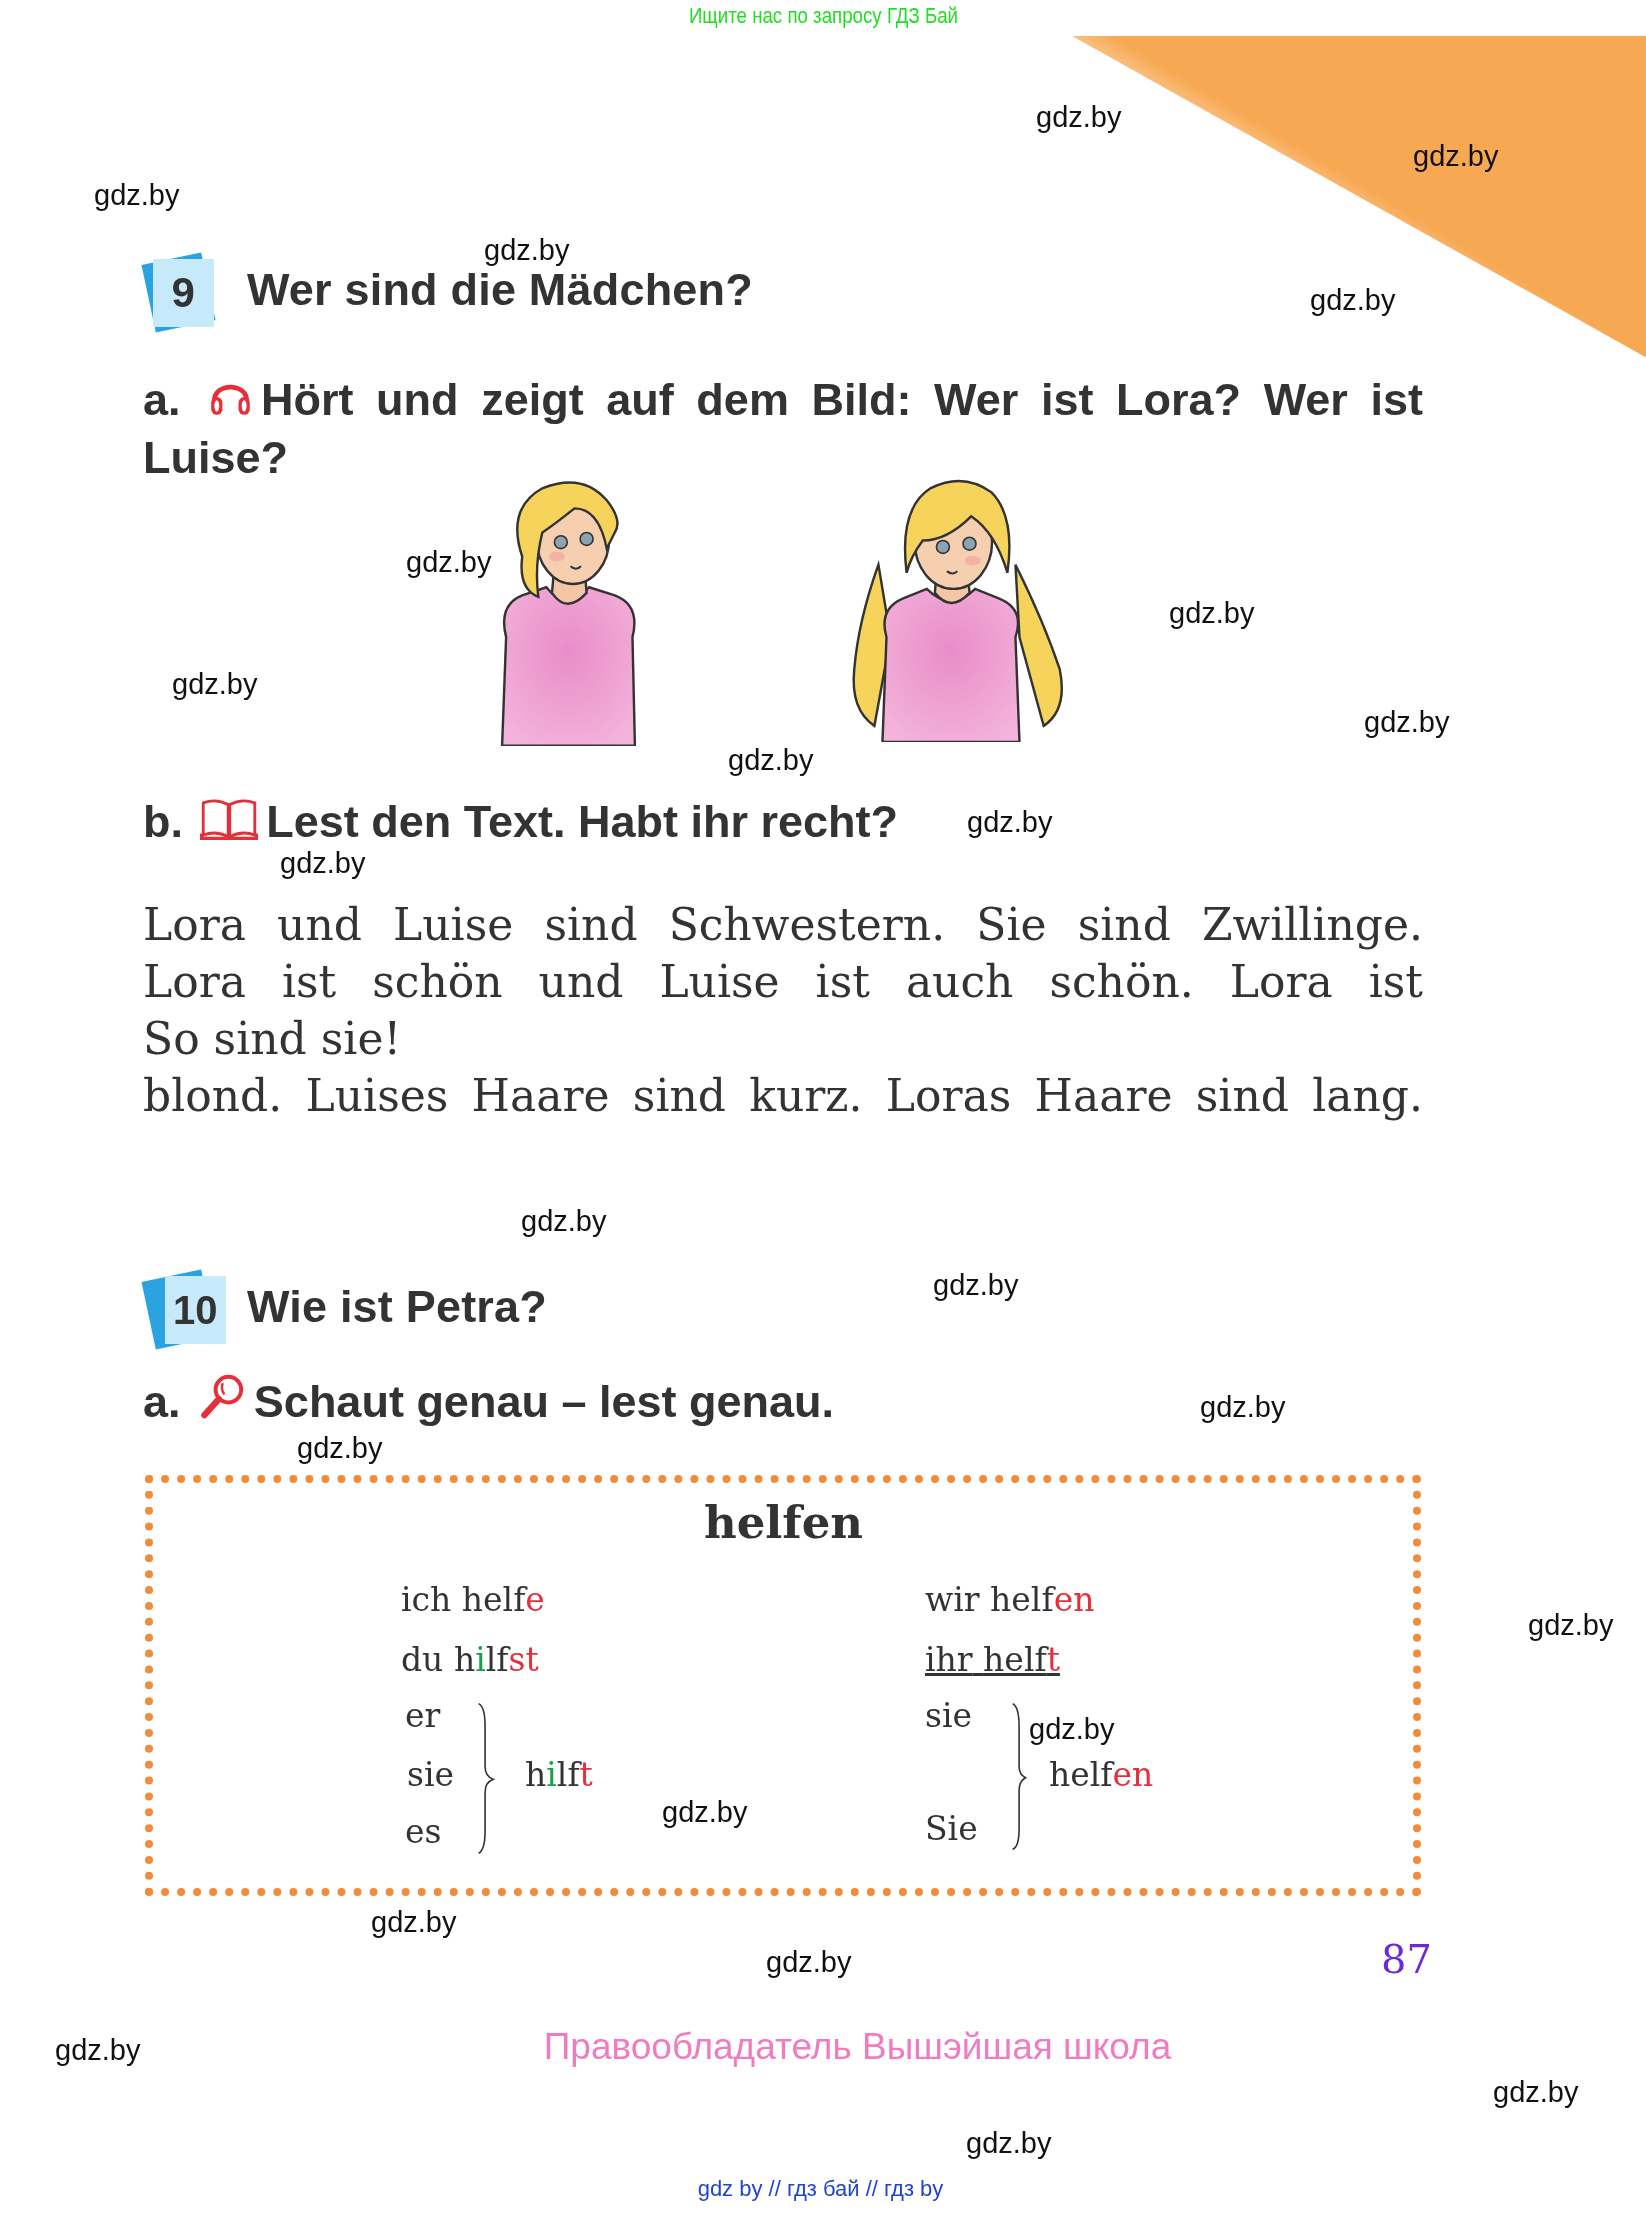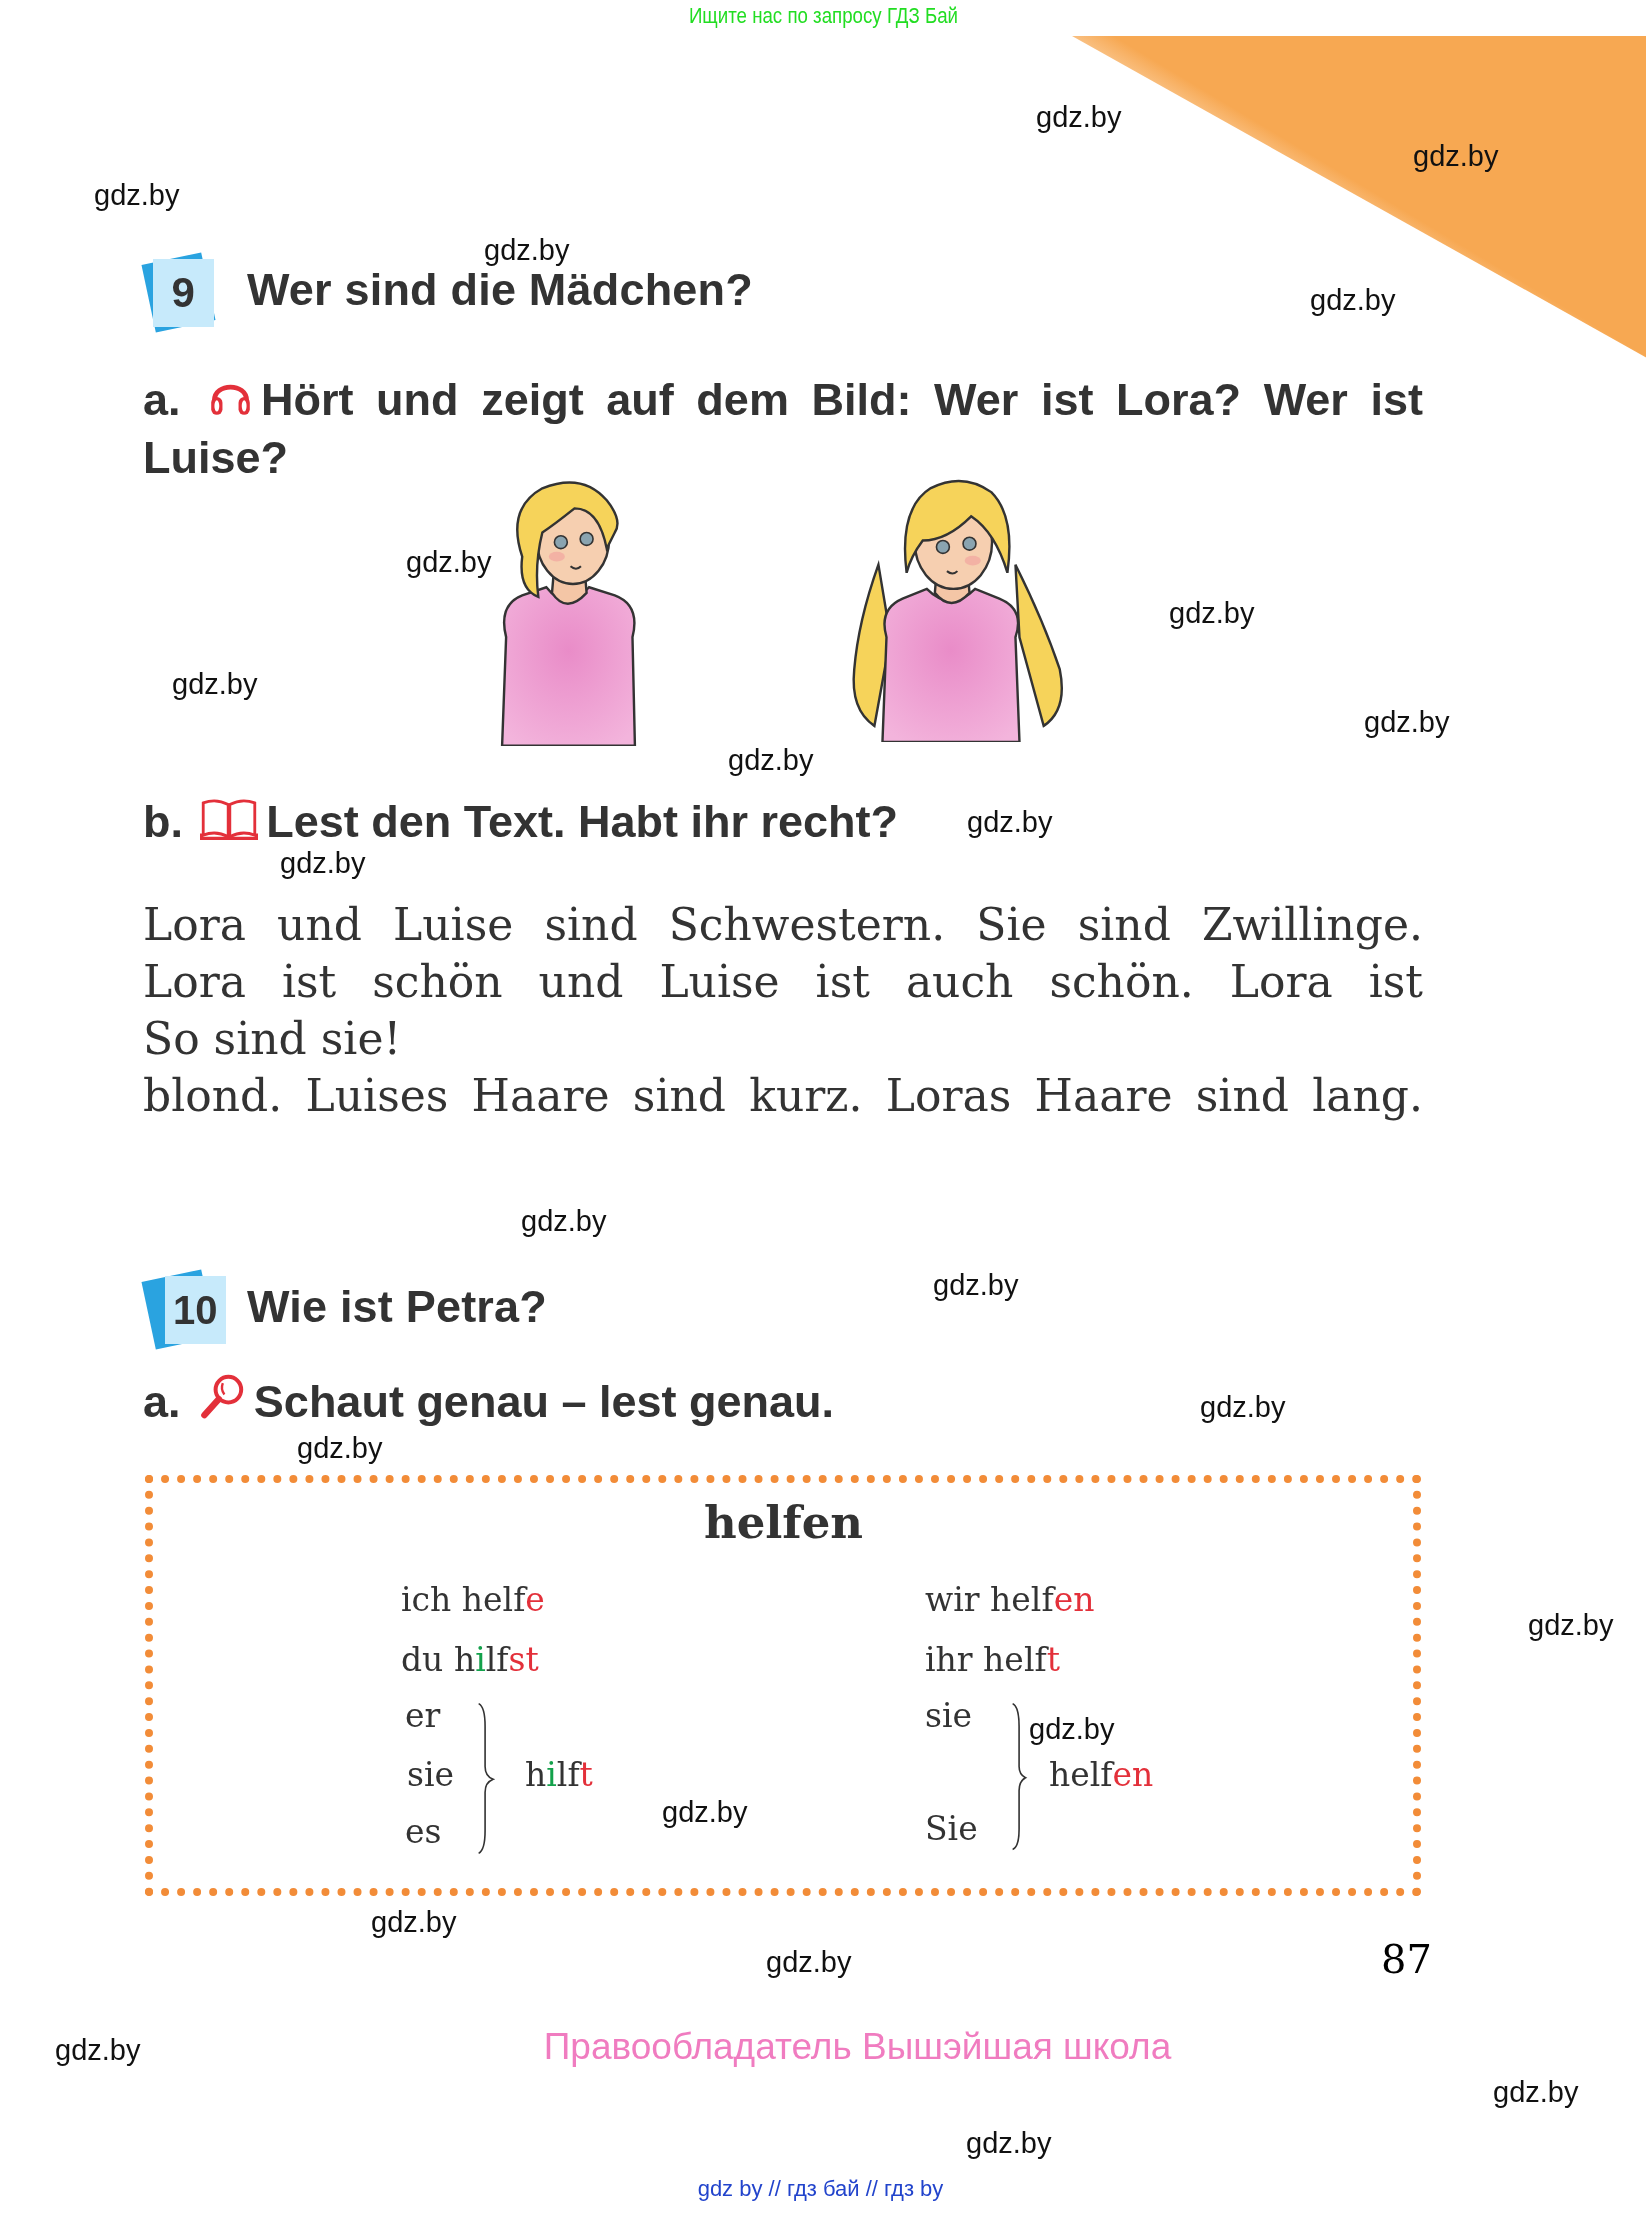--- a/index.html
+++ b/index.html
@@ -47,21 +47,21 @@
   .para .line.last { text-align-last: left; }
   .dotbox {
     position: absolute; left: 145px; top: 1475px; width: 1276px; height: 421px;
     border: 8.9px dotted #f28c38; box-sizing: border-box; border-radius: 3.2px;
   }
   .verb-title { position: absolute; left: 0; width: 1567px; text-align: center; top: 1496px; font-size: 45px; font-weight: bold; font-family: "DejaVu Serif", serif; color: #333; }
   .conj { position: absolute; font-family: "DejaVu Serif", serif; font-size: 33px; color: #333; white-space: nowrap; line-height: 48px; text-align: right; }
   .red { color: #e3303a; }
   .green { color: #13a14b; }
   .brace { position: absolute; }
-  .pagenum { position: absolute; left: 1381px; top: 1936px; font-family: "DejaVu Serif", serif; font-size: 40px; color: #000000; }
+  .pagenum { position: absolute; left: 1381px; top: 1936px; font-family: "DejaVu Serif", serif; font-size: 40px; color: #6d28d9; }
   .owner { position: absolute; left: 0; width: 1641px; top: 2026px; text-align: center; color: #f07cc0; font-size: 37px; padding-left: 37px; }
   .bottom-links { position: absolute; left: 0; width: 1641px; top: 2176px; text-align: center; color: #2244cc; font-size: 22px; }
   .girl { position: absolute; }
 </style>
 </head>
 <body>
 
 <div class="top-banner">Ищите нас по запросу ГДЗ Бай</div>
 
 <div class="corner"></div>
@@ -207,21 +207,21 @@
   <path d="M2 2 Q10 6 10 30 L10 80 Q10 92 20 96 Q10 100 10 112 L10 160 Q10 184 2 188" fill="none" stroke="#333" stroke-width="2"></path>
 </svg>
 <div class="conj" style="left:525px; top:1751px;">
   <span>h</span><span class="green">i</span><span>lf</span><span class="red">t</span>
 </div>
 
 <div class="conj" style="left:925px; top:1576px;">
   <span>wir</span>
   <span>helf</span><span class="red">en</span>
 </div>
-<div class="conj" style="left:925px; top:1636px;">
+<div class="conj" style="left:925px; top:1636px;text-decoration:underline;">
   <span>ihr</span>
   <span>helf</span><span class="red">t</span>
 </div>
 <div class="conj" style="left:925px; top:1692px;">sie</div>
 <div class="conj" style="left:925px; top:1805px;">Sie</div>
 <svg class="brace" style="left:1011px; top:1702px;" width="21" height="149" viewBox="0 0 26 185">
   <path d="M2 2 Q10 6 10 30 L10 80 Q10 90 18 94 Q10 98 10 110 L10 158 Q10 180 2 183" fill="none" stroke="#333" stroke-width="2"></path>
 </svg>
 <div class="conj" style="left:1049px; top:1751px;">
   <span>helf</span><span class="red">en</span>

